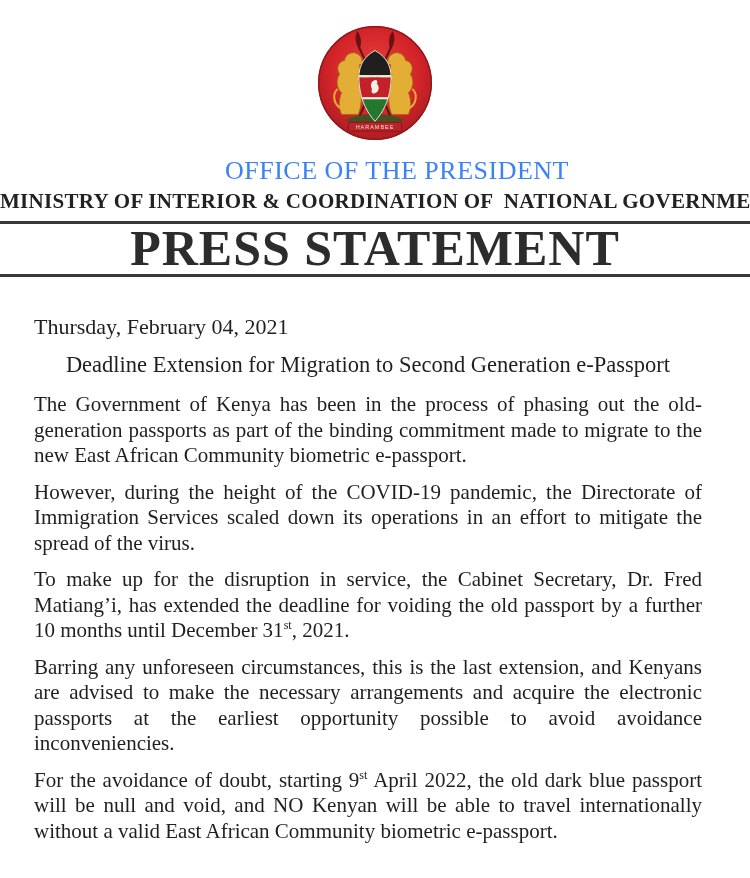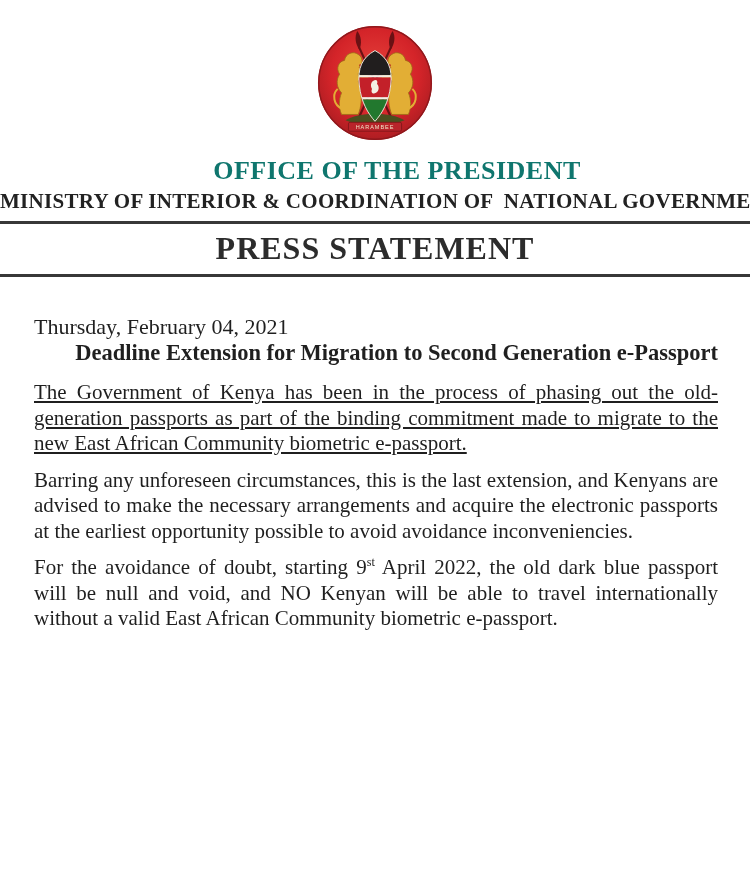--- a/index.html
+++ b/index.html
@@ -19,26 +19,26 @@
     height: 878px;
     position: relative;
   }
   .logo-wrap {
     text-align: center;
     padding-top: 24px;
     line-height: 0;
   }
   .org-office {
     text-align: center;
-    font-weight: bold;
+    font-weight: normal;
     font-size: 26px;
     line-height: 30px;
     margin-top: 14px;
     letter-spacing: 0.5px;
-    color: #0f766e;
+    color: #3b82f6;
     padding-left: 44px;
   }
   .org-ministry {
     text-align: center;
     font-weight: bold;
     font-size: 21px;
     line-height: 26px;
     margin-top: 2px;
     letter-spacing: 0.3px;
     white-space: pre;
@@ -49,50 +49,49 @@
     background: #383838;
     width: 750px;
     margin-top: 7px;
   }
   .rule.below-banner {
     margin-top: 0;
   }
   .press-banner {
     text-align: center;
     font-weight: bold;
-    font-size: 32px;
+    font-size: 50px;
     line-height: 46px;
     letter-spacing: 1px;
     padding: 1px 0 3px 0;
     color: #2c2c2c;
   }
   .content {
-    padding: 0 32px 0 34px;
+    padding: 0 48px 0 34px;
   }
   .date-line {
     font-size: 22px;
     line-height: 26px;
     margin-top: 37px;
   }
   .doc-title {
-    text-align: right;
-    font-weight: bold;
+    text-align: center;
+    font-weight: normal;
     font-size: 22.5px;
     line-height: 26px;
-    margin-top: 0;
+    margin-top: 12px;
   }
   .paragraphs p {
     font-size: 21px;
     line-height: 25.5px;
     text-align: justify;
     margin: 11px 0 0 0;
   }
   .paragraphs p:first-child {
     margin-top: 14px;
-    text-decoration: underline;
   }
   .paragraphs sup {
     font-size: 0.58em;
     line-height: 0;
     vertical-align: super;
   }
 </style>
 </head>
 <body>
 
@@ -165,18 +164,20 @@
 
   <div class="rule below-banner"></div>
 
   <div class="content">
     <div class="date-line">Thursday, February 04, 2021</div>
 
     <div class="doc-title">Deadline Extension for Migration to Second Generation e-Passport</div>
 
     <div class="paragraphs">
         <p><span>The Government of Kenya has been in the process of phasing out the old-generation passports as part of the binding commitment made to migrate to the new East African Community biometric e-passport.</span></p>
+        <p><span>However, during the height of the COVID-19 pandemic, the Directorate of Immigration Services scaled down its operations in an effort to mitigate the spread of the virus.</span></p>
+        <p><span>To make up for the disruption in service, the Cabinet Secretary, Dr. Fred Matiang’i, has extended the deadline for voiding the old passport by a further 10 months until December 31</span><sup>st</sup><span>, 2021.</span></p>
         <p><span>Barring any unforeseen circumstances, this is the last extension, and Kenyans are advised to make the necessary arrangements and acquire the electronic passports at the earliest opportunity possible to avoid avoidance inconveniencies.</span></p>
         <p><span>For the avoidance of doubt, starting 9</span><sup>st</sup><span> April 2022, the old dark blue passport will be null and void, and NO Kenyan will be able to travel internationally without a valid East African Community biometric e-passport.</span></p>
       </div>
   </div>
 
 </div>
 
 </body></html>

